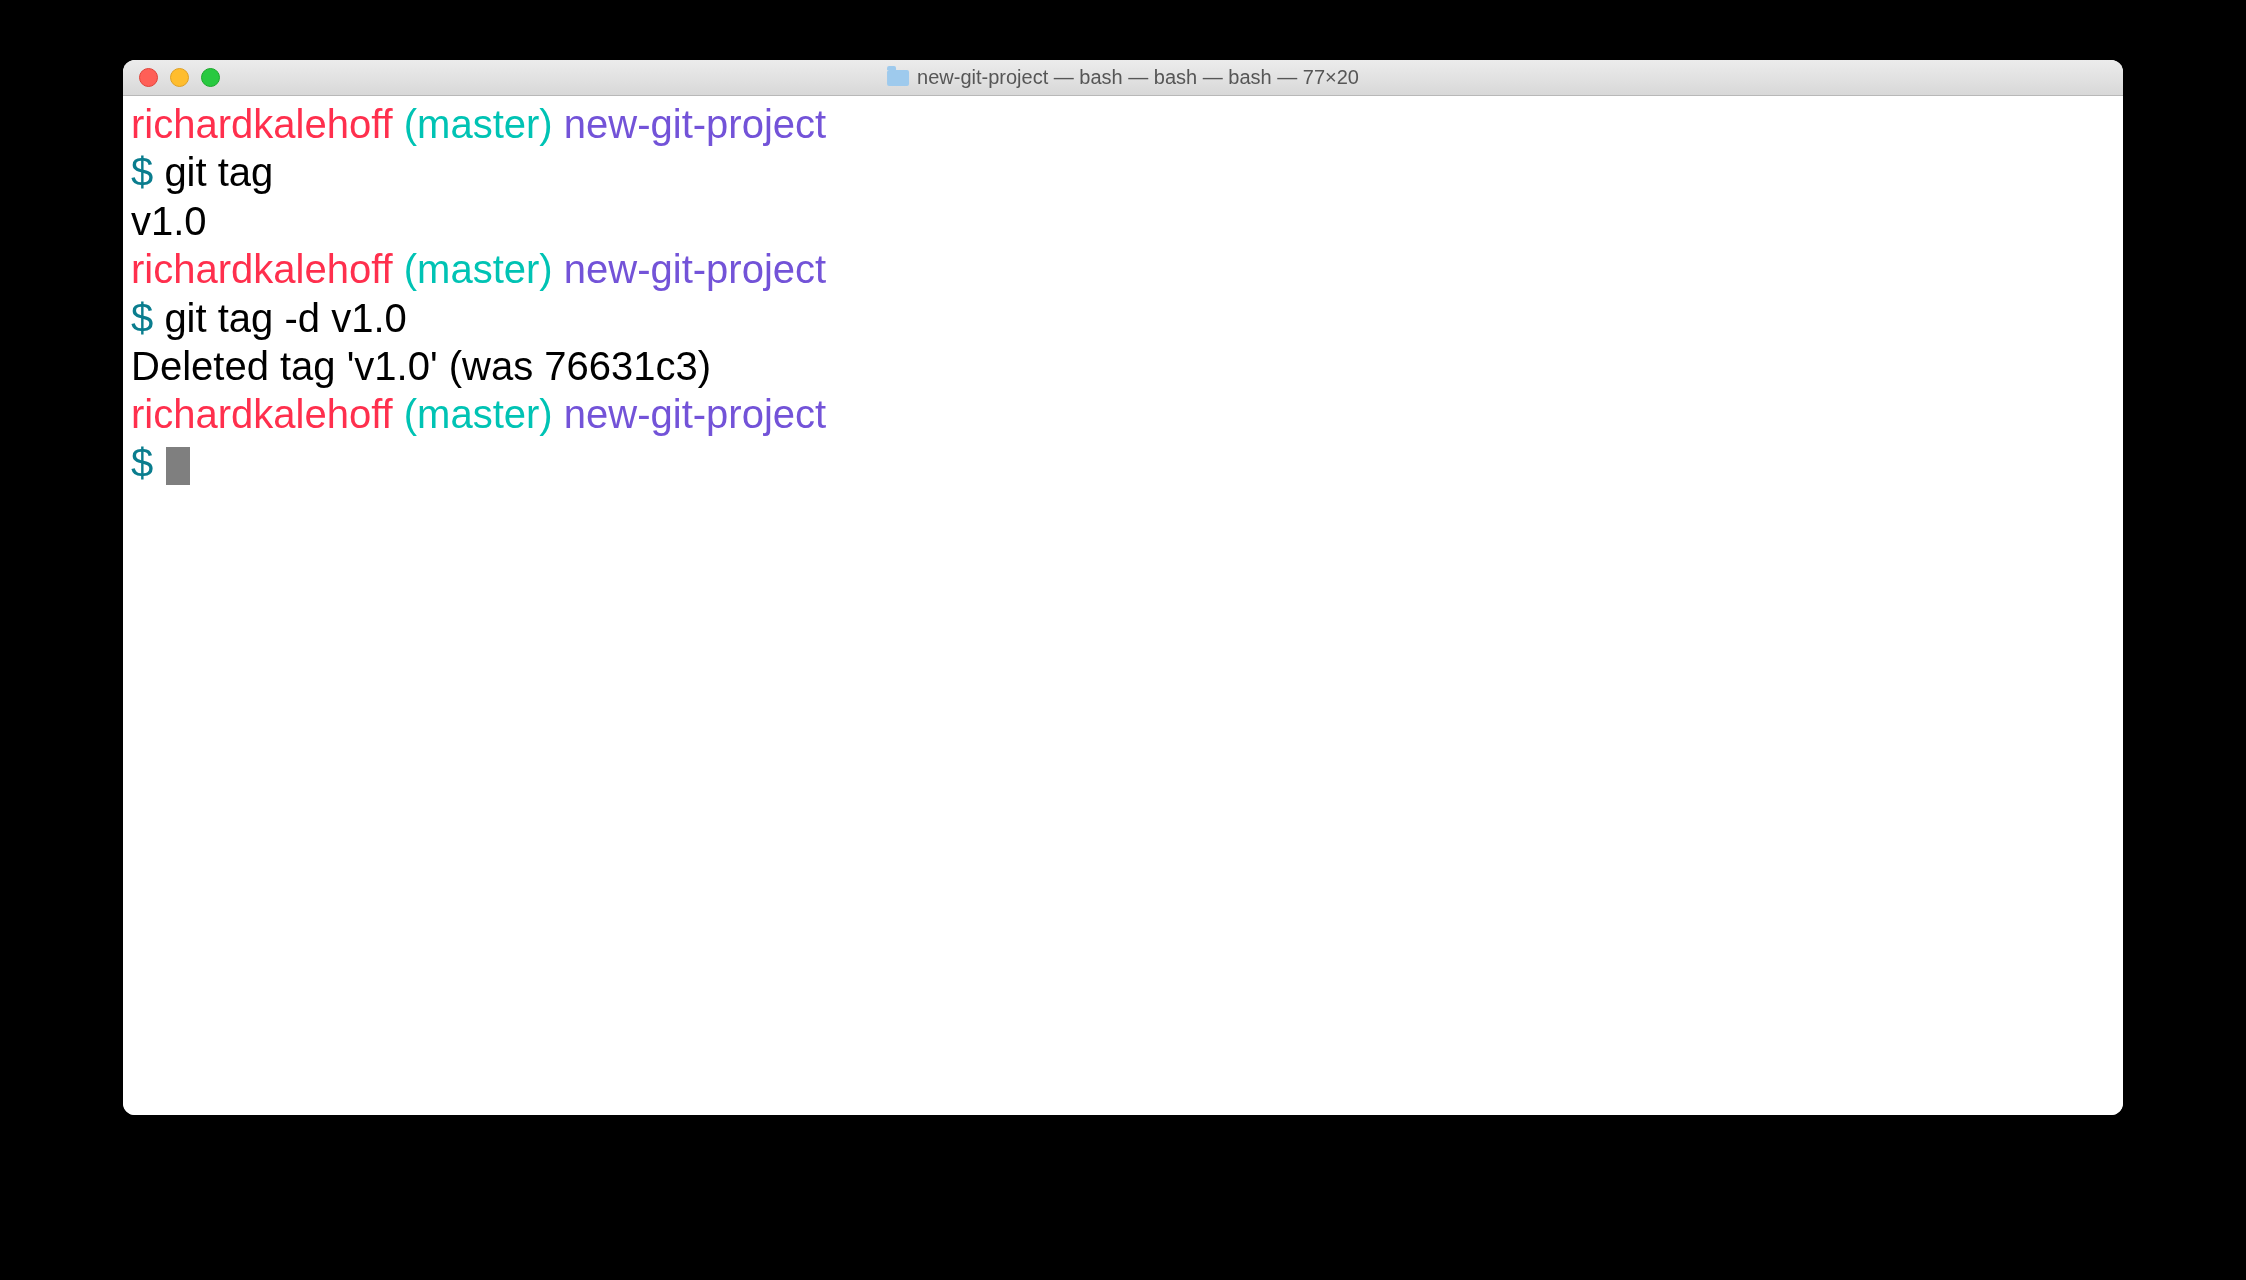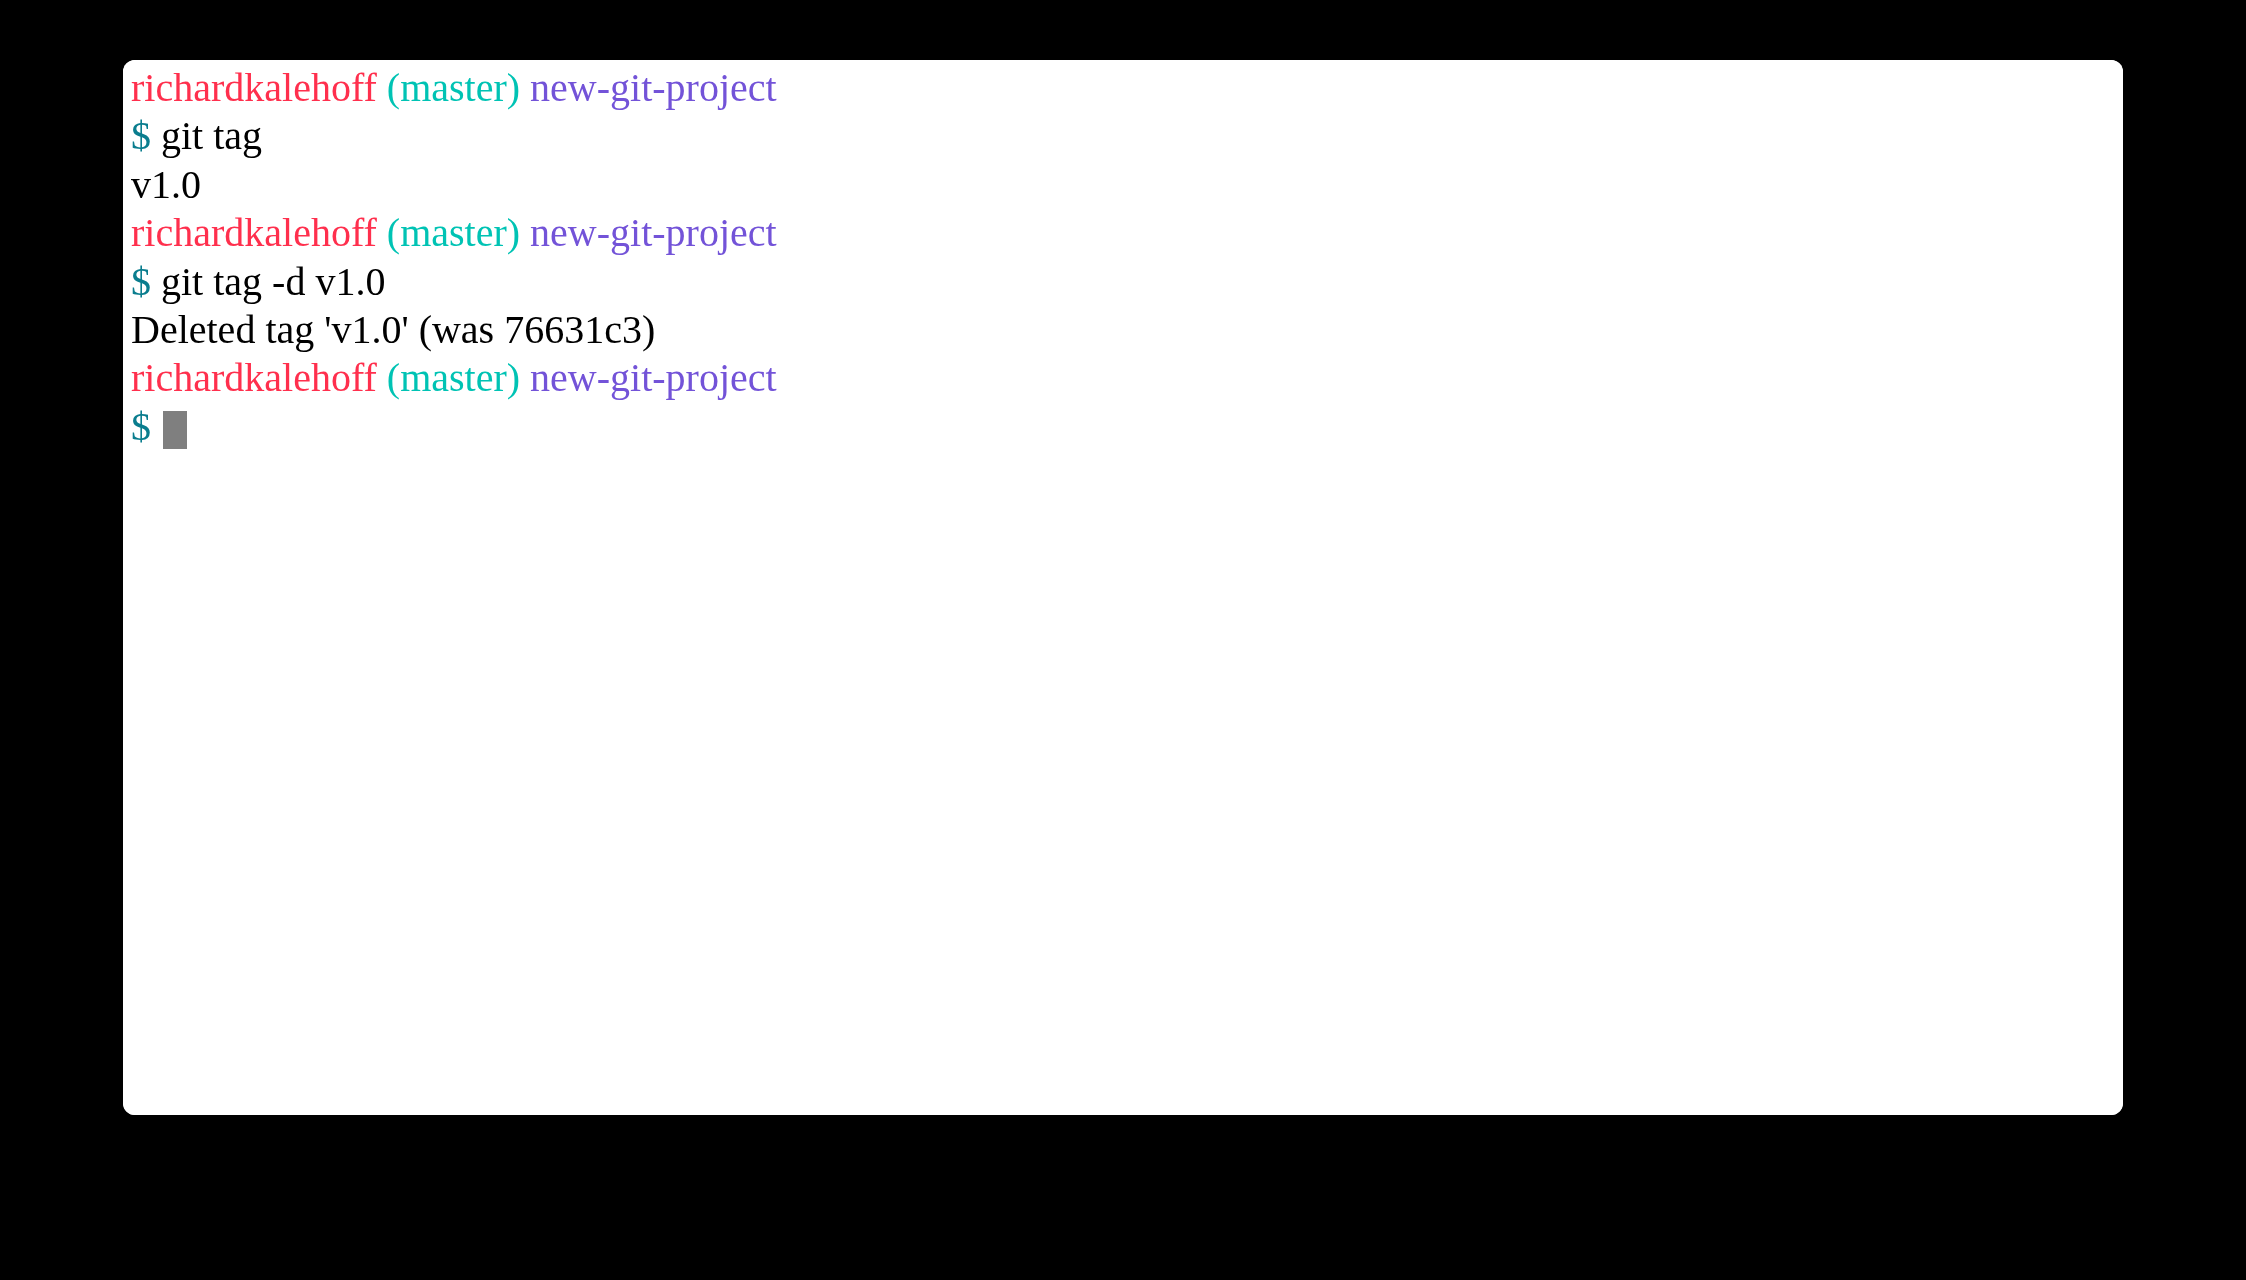--- a/index.html
+++ b/index.html
@@ -72,21 +72,21 @@
       left: 0;
       width: 9px;
       height: 4px;
       background: #9ecaed;
       border-radius: 2px 2px 0 0;
     }
     .terminal-body {
       flex: 1;
       background: #fff;
       padding: 4px 8px;
-      font-family: Liberation Serif, serif;
+      font-family: Liberation Sans, sans-serif;
       font-size: 40px;
       line-height: 1.21;
       color: #000;
       white-space: pre;
     }
     .user { color: #ff2f4d; }
     .branch { color: #00c3b4; }
     .project { color: #7353d8; }
     .prompt-sym { color: #0a7d8e; }
     .cursor {
@@ -95,20 +95,31 @@
       height: 38px;
       background: #7f7f7f;
       vertical-align: text-bottom;
       margin-left: 2px;
     }
   </style>
 </head>
 <body>
 
 <div class="terminal-window">
+  <div class="title-bar">
+    <div class="traffic-lights">
+      <div class="traffic-light tl-red"></div>
+      <div class="traffic-light tl-yellow"></div>
+      <div class="traffic-light tl-green"></div>
+    </div>
+    <div class="title-center">
+      <div class="folder-icon"></div>
+      <span>new-git-project — bash — bash — bash — 77×20</span>
+    </div>
+  </div>
   <div class="terminal-body"><span class="user">richardkalehoff</span> <span class="branch">(</span><span class="branch">master</span><span class="branch">)</span> <span class="project">new-git-project</span>
 <span class="prompt-sym">$</span> <span>git tag</span>
 <span>v1.0</span>
 <span class="user">richardkalehoff</span> <span class="branch">(</span><span class="branch">master</span><span class="branch">)</span> <span class="project">new-git-project</span>
 <span class="prompt-sym">$</span> <span>git tag -d v1.0</span>
 <span>Deleted tag 'v1.0' (was 76631c3)</span>
 <span class="user">richardkalehoff</span> <span class="branch">(</span><span class="branch">master</span><span class="branch">)</span> <span class="project">new-git-project</span>
 <span class="prompt-sym">$</span> <span class="cursor"></span></div>
 </div>
 

